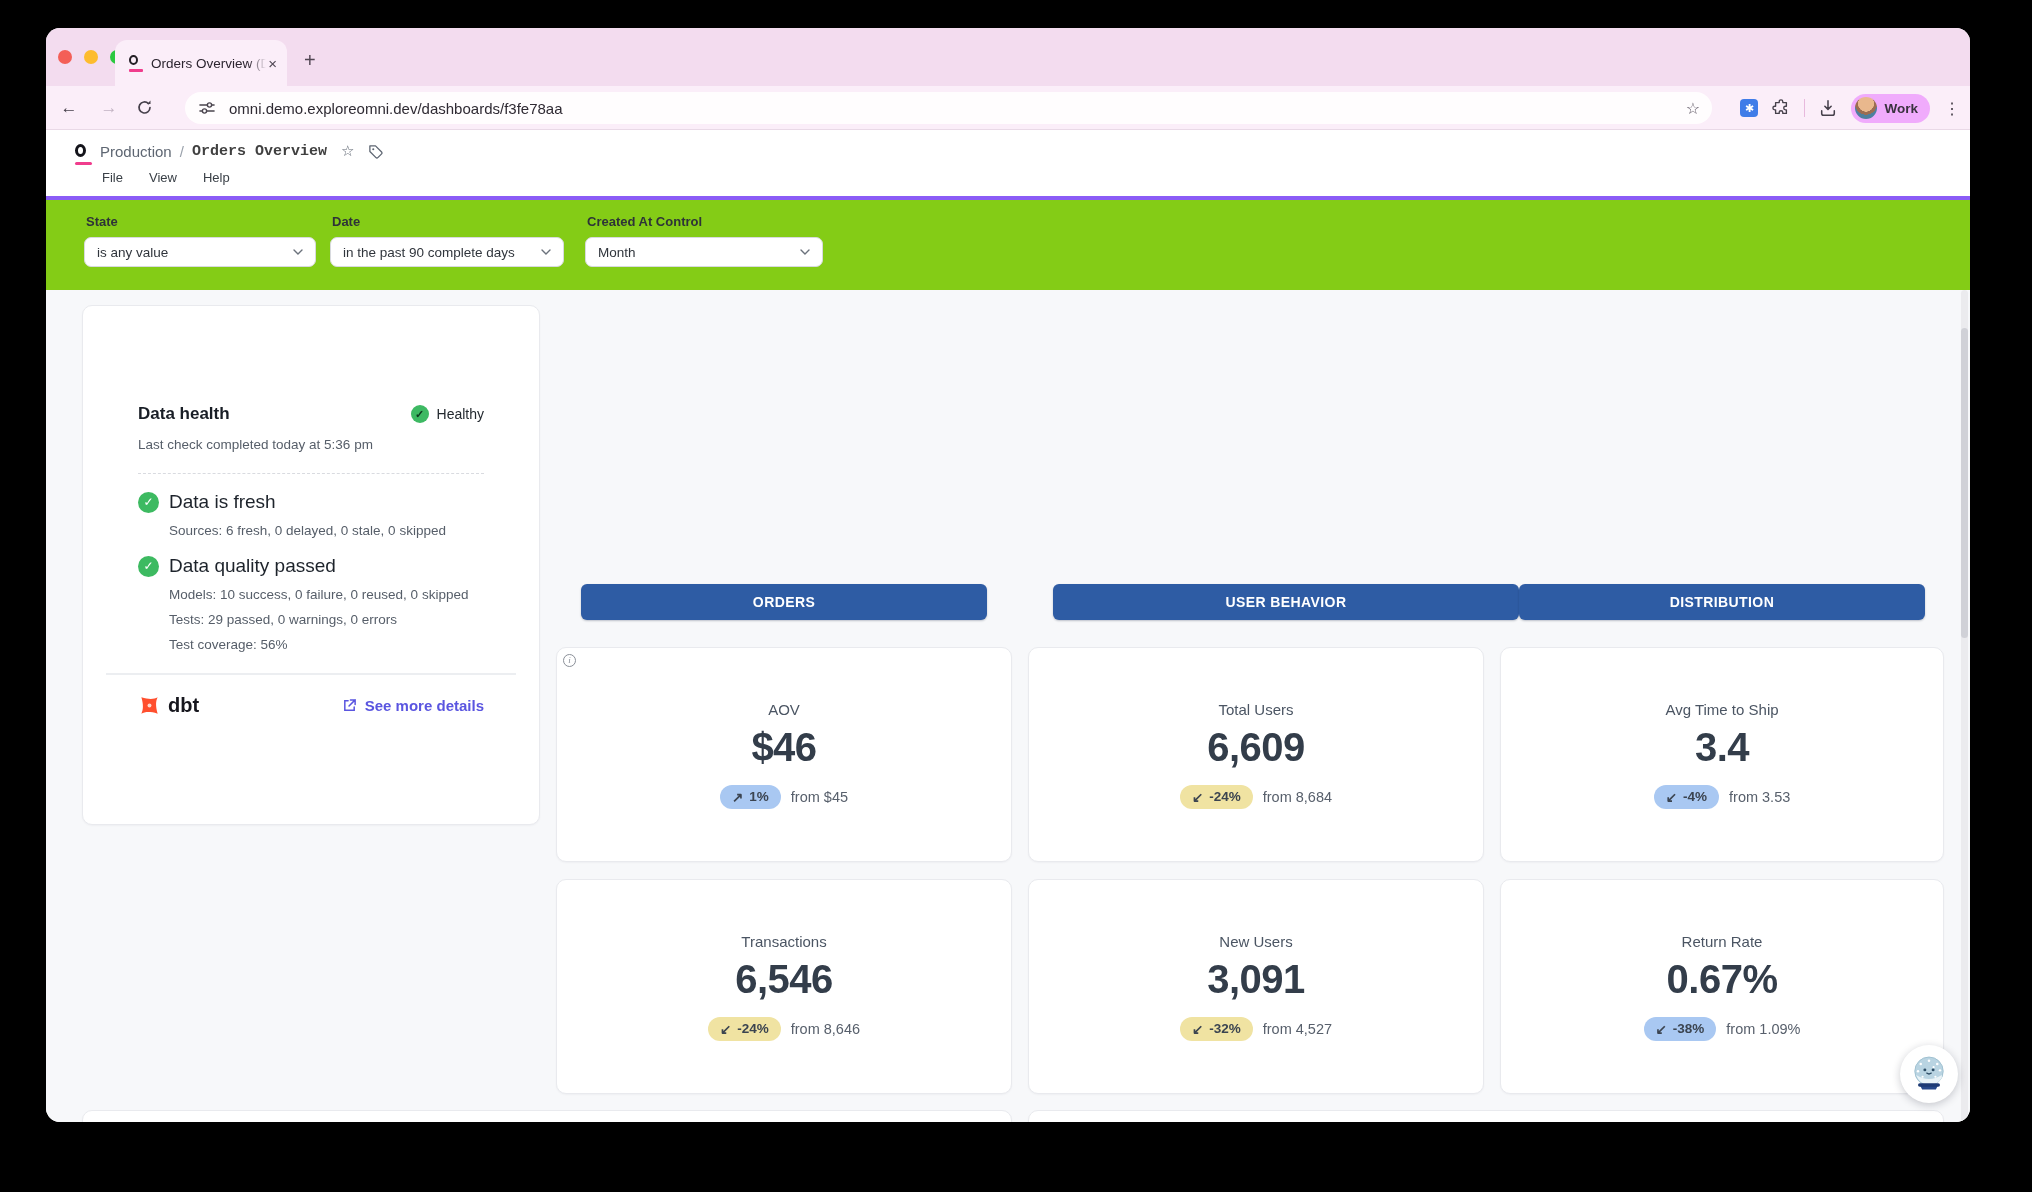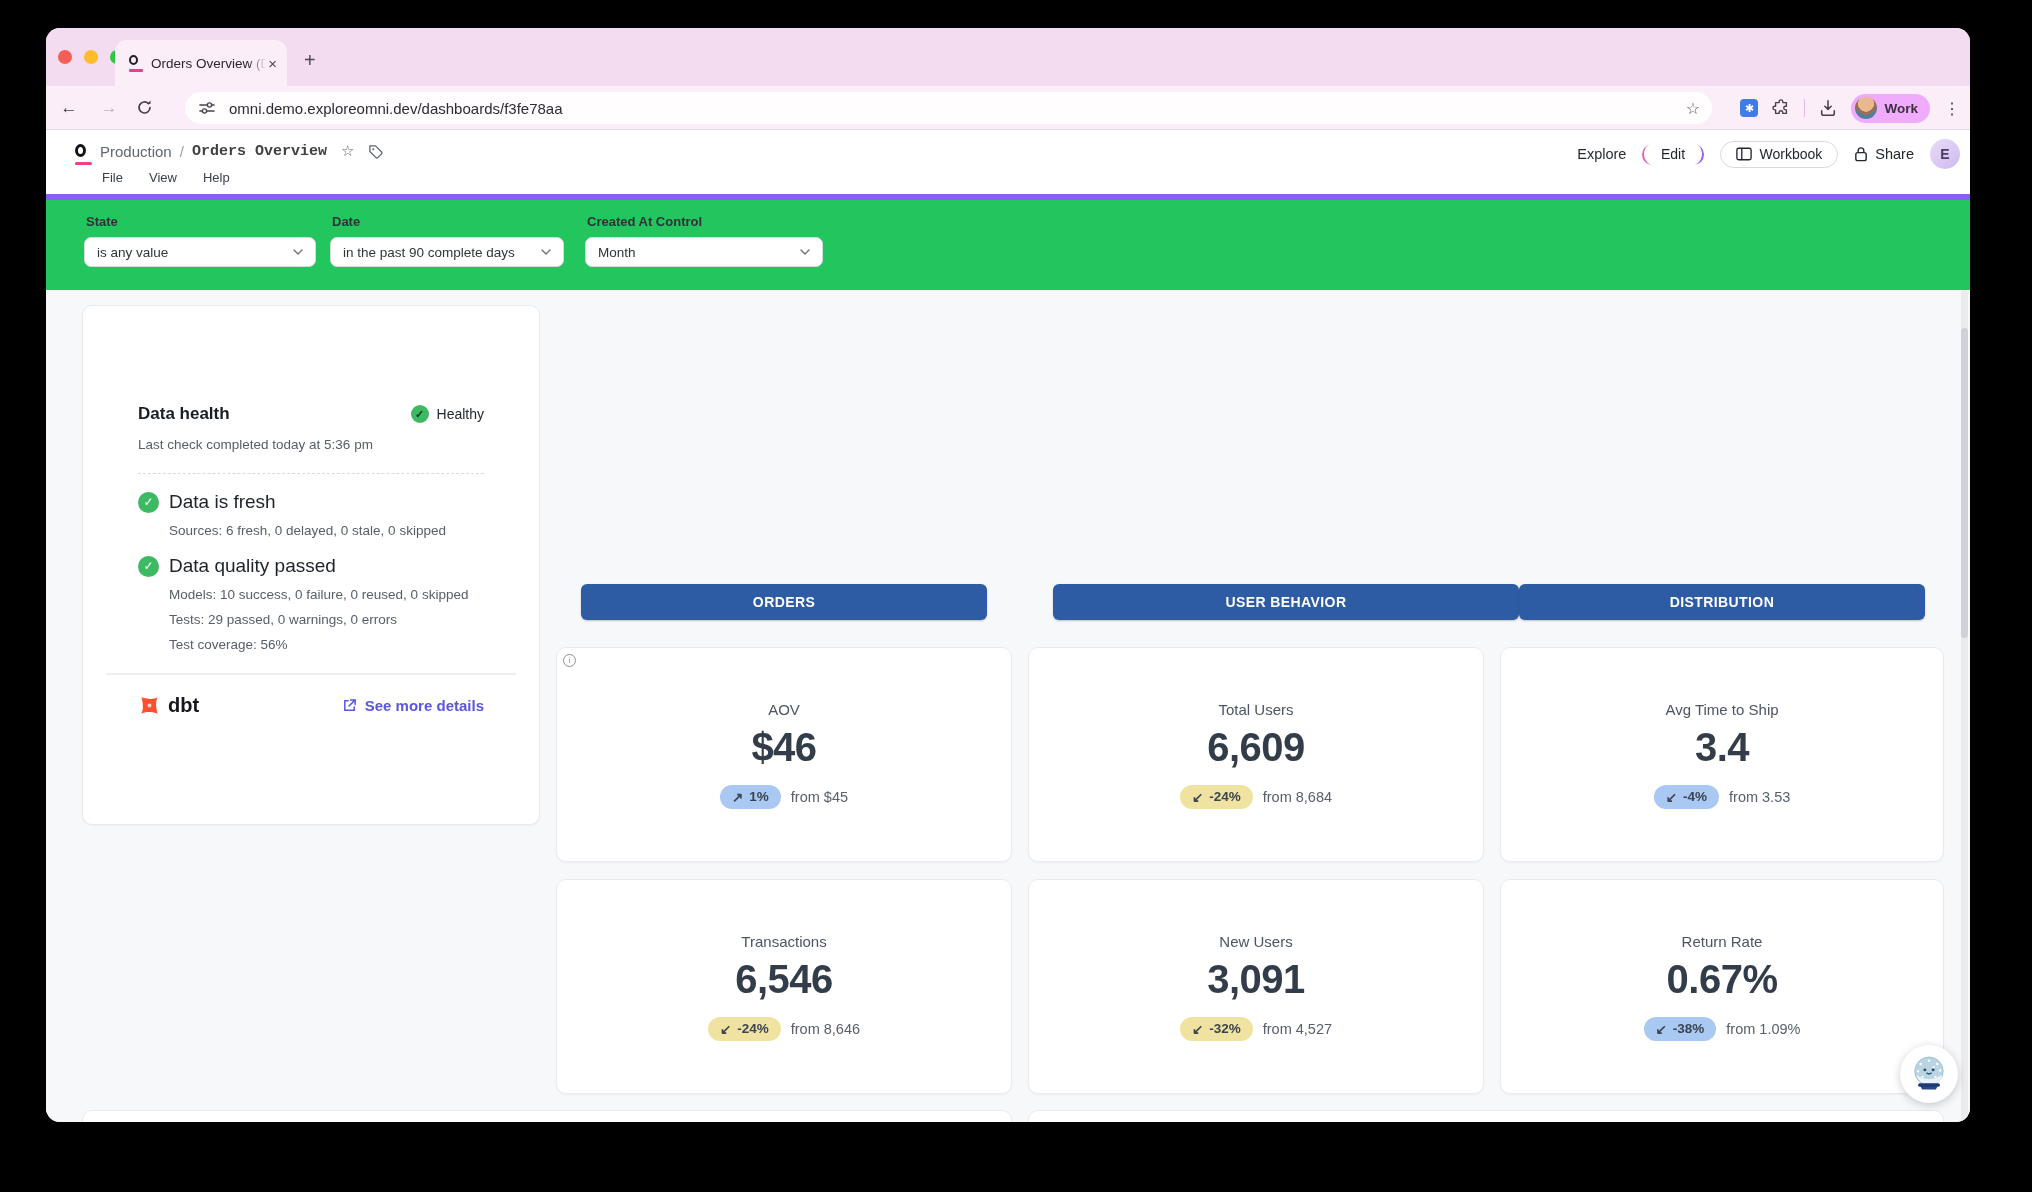--- a/index.html
+++ b/index.html
@@ -31,38 +31,38 @@
   .pill-star { font-size:16px; color:#5a5260; }
   .tb-right { position:absolute; right:10px; top:0; height:44px; display:flex; align-items:center; gap:14px; }
   .ext-blue { width:18px; height:18px; background:#3f7ce8; border-radius:4px; color:#fff; font-size:11px; line-height:18px; text-align:center; }
   .tb-sep { width:1px; height:18px; background:#e7b9dd; }
   .profile-chip { display:flex; align-items:center; background:#f0abfc; border-radius:15px; height:29px; padding:0 12px 0 4px; gap:7px; }
   .avatar-mini { width:22px; height:22px; border-radius:50%; background:radial-gradient(circle at 50% 32%, #e8b astray08a, #b57a5c 55%, #7e9fb5 58%, #5b87a6); background:radial-gradient(circle at 50% 30%, #e9b88d 0 42%, #9c6d52 43% 58%, #4f7f9e 59%); }
   .profile-name { font-size:13.5px; color:#39323e; font-weight:bold; }
   .kebab { font-size:16px; color:#46404b; letter-spacing:0; }
 
   
-  .appheader { position:relative; height:70px; background:#fff; border-bottom:6px solid #8b5cf6;padding-left:23px; }
+  .appheader { position:relative; height:70px; background:#fff; border-bottom:4px solid #8b5cf6;padding-left:23px; }
   .omni-logo { position:absolute; left:29px; top:14px; width:18px; height:21px; }
   .omni-logo .ring { position:absolute; left:0; top:0; width:11px; height:13px; border:3.4px solid #14141b; border-radius:50%; }
   .omni-logo .bar { position:absolute; left:0; bottom:0; width:17px; height:3.2px; background:#f03d8d; border-radius:1.5px; }
   .breadcrumb { position:absolute; left:54px; top:12px; display:flex; align-items:center; gap:8px; font-size:15px; }
   .bc-root { color:#5e6672; } .bc-sep { color:#9aa1ab; } .bc-title { color:#404040; font-weight:bold;font-family:Liberation Mono, monospace; }
   .bc-ic { margin-left:6px; color:#5e6672; }
   .menurow { position:absolute; left:56px; top:40px; display:flex; gap:26px; font-size:13px; color:#3a4047; }
   .hdr-right { position:absolute; right:10px; top:9px; display:flex; align-items:center; gap:16px; }
   .explore { font-size:14.5px; color:#262b33; }
   .edit-wrap { background:linear-gradient(100deg,#ef5fb0,#8f5fe8); padding:1.5px; border-radius:15px; }
   .edit-inner { background:#fff; border-radius:13.5px; padding:4px 17px; font-size:14px; color:#1f242b; }
   .wb-btn { display:flex; align-items:center; gap:8px; border:1px solid #d6d8dd; border-radius:15px; padding:4.5px 15px; font-size:14px; color:#23272e; background:#fff; }
   .share-grp { display:flex; align-items:center; gap:7px; font-size:14.5px; color:#23272e; }
   .avatar-e { width:30px; height:30px; border-radius:50%; background:linear-gradient(140deg,#eadcf8,#cdb9ef); color:#4a3f63; font-size:14px; font-weight:bold; display:flex; align-items:center; justify-content:center; }
 
   
-  .filterstrip { position:relative; height:90px; background:#22c55e; }
+  .filterstrip { position:relative; height:90px; background:#84cc16; }
   .filter { position:absolute; top:14px; }
   .f-label { font-size:13px; font-weight:bold; color:#2e3338; margin:0 0 8px 2px; }
   .f-select { height:30px; background:#fff; border:1px solid #d8dade; border-radius:7px; display:flex; align-items:center; padding:0 12px; font-size:13.5px; color:#30353c; justify-content:space-between; }
   .f-chev { margin-left:12px; }
 
   
   .dashboard { position:relative; background:#f7f8fa; height:832px; }
 
   .card { position:absolute; background:#fff; border:1px solid #e9eaee; border-radius:10px; box-shadow:0 1px 2px rgba(20,25,40,.04); }
 
@@ -183,39 +183,20 @@
         <span class="bc-ic">☆</span>
         <svg class="bc-ic" width="15" height="15" viewBox="0 0 16 16">
             <path d="M2 2h6l6.5 6.5a1.4 1.4 0 0 1 0 2L10.5 14.5a1.4 1.4 0 0 1-2 0L2 8z" fill="none" stroke="#5e6672" stroke-width="1.4" stroke-linejoin="round"></path>
             <circle cx="5.6" cy="5.6" r="1.1" fill="#5e6672"></circle>
           </svg>
       </div>
       <div class="menurow">
         <span>File</span>
         <span>View</span>
         <span>Help</span>
-      </div>
-      <div class="hdr-right">
-        <span class="explore">Explore</span>
-        <span class="edit-wrap"><span class="edit-inner">Edit</span></span>
-        <span class="wb-btn">
-          <svg width="16" height="14" viewBox="0 0 18 15">
-              <rect x="1" y="1" width="16" height="13" rx="2" fill="none" stroke="#23272e" stroke-width="1.5"></rect>
-              <line x1="6.5" y1="1" x2="6.5" y2="14" stroke="#23272e" stroke-width="1.5"></line>
-            </svg>
-          <span>Workbook</span>
-        </span>
-        <span class="share-grp">
-          <svg width="14" height="16" viewBox="0 0 14 17">
-              <rect x="1.5" y="7" width="11" height="8.5" rx="2" fill="none" stroke="#23272e" stroke-width="1.5"></rect>
-              <path d="M4 7V5a3 3 0 0 1 6 0v2" fill="none" stroke="#23272e" stroke-width="1.5"></path>
-            </svg>
-          <span>Share</span>
-        </span>
-        <span class="avatar-e">E</span>
       </div>
     </div>
 
     <div class="filterstrip">
       <div class="filter" style="left:38px;">
         <div class="f-label">State</div>
         <div class="f-select" style="width:232px;">
           <span>is any value</span>
           <svg class="f-chev" width="10" height="6" viewBox="0 0 10 6">
               <path d="M1 1l4 4 4-4" fill="none" stroke="#6b727c" stroke-width="1.4" stroke-linecap="round"></path>

